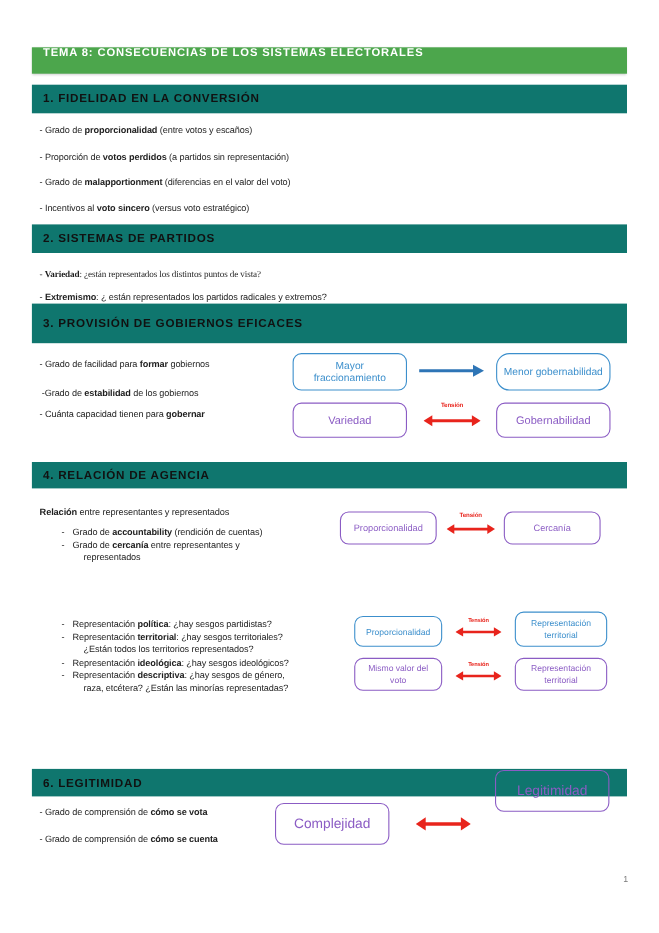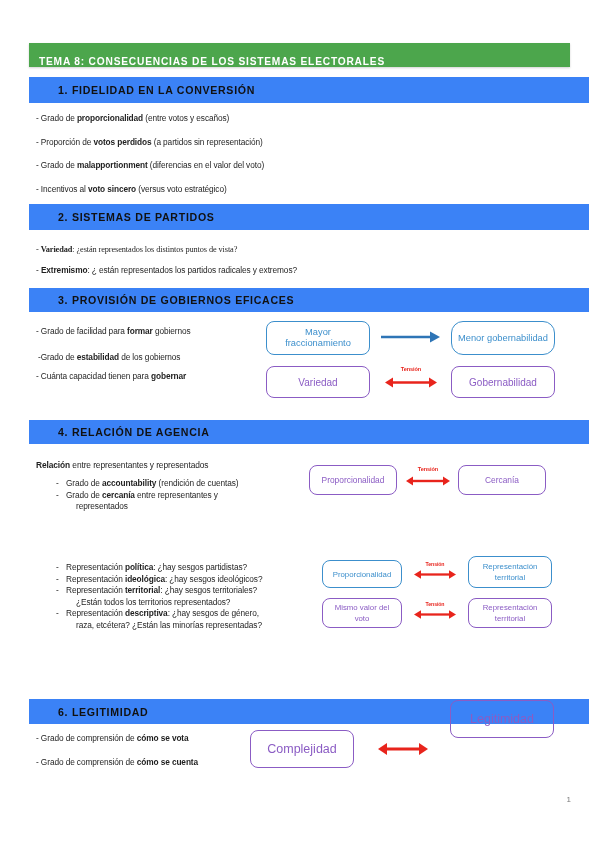--- a/index.html
+++ b/index.html
@@ -27,40 +27,39 @@
   
   .title-band {
     position: absolute;
     left: 29px;
     top: 43px;
     width: 541px;
     height: 24px;
     background: #4CA64C;
     box-shadow: 0 1px 2px rgba(0,0,0,0.18);
     display: flex;
-    align-items: flex-end;
+    align-items: flex-start;
   }
   .title-band .title-text {
     color: #ffffff;
     font-size: 10.2px;
     font-weight: bold;
     letter-spacing: 0.8px;
     padding-left: 10px;
     white-space: nowrap;
   }
 
   
   .sec-band {
     position: absolute;
     left: 29px;
     width: 541px;
-    background: #3b82f6;
+    background: #0f766e;
     display: flex;
     align-items: center;
-    padding-left: 19px;
   }
   .sec-band .sec-text {
     color: #111111;
     font-size: 10.6px;
     font-weight: bold;
     letter-spacing: 0.7px;
     padding-left: 10px;
     white-space: nowrap;
   }
 
@@ -167,21 +166,21 @@
   <div class="sec-band" style="top:204px; height:26px;">
     <span class="sec-text">2. SISTEMAS DE PARTIDOS</span>
   </div>
   <div class="body-line" style="left:36px; top:245px;font-family:Liberation Serif, serif;">
     <span>- </span><b>Variedad</b><span>: ¿están representados los distintos puntos de vista?</span>
   </div>
   <div class="body-line" style="left:36px; top:265px;">
     <span>- </span><b>Extremismo</b><span>: ¿ están representados los partidos radicales y extremos?</span>
   </div>
 
-  <div class="sec-band" style="top:288px; height:24px;">
+  <div class="sec-band" style="top:276px; height:36px;">
     <span class="sec-text">3. PROVISIÓN DE GOBIERNOS EFICACES</span>
   </div>
   <div class="body-line" style="left:36px; top:326px;">
     <span>- Grado de facilidad para </span><b>formar</b><span> gobiernos</span>
   </div>
   <div class="body-line" style="left:38px; top:352px;">
     <span>-Grado de </span><b>estabilidad</b><span> de los gobiernos</span>
   </div>
   <div class="body-line" style="left:36px; top:371px;">
     <span>- Cuánta capacidad tienen para </span><b>gobernar</b><span></span>
@@ -244,25 +243,25 @@
       <polygon points="7,1.5 0,6 7,10.5" fill="#E8241C"></polygon>
       <polygon points="37,1.5 44,6 37,10.5" fill="#E8241C"></polygon>
     </svg>
   </div>
 
   <div class="bullet-list" style="left:54px; top:562px; width:262px;">
     <div class="bl-item">
       <span>Representación </span><b>política</b><span>: ¿hay sesgos partidistas?</span>
     </div>
     <div class="bl-item">
-      <span>Representación </span><b>ideológica</b><span>: ¿hay sesgos ideológicos?</span>
-    </div>
-    <div class="bl-item">
       <span>Representación </span><b>territorial</b><span>: ¿hay sesgos territoriales?</span>
       <span class="cont">¿Están todos los territorios representados?</span>
+    </div>
+    <div class="bl-item">
+      <span>Representación </span><b>ideológica</b><span>: ¿hay sesgos ideológicos?</span>
     </div>
     <div class="bl-item">
       <span>Representación </span><b>descriptiva</b><span>: ¿hay sesgos de género,</span>
       <span class="cont">raza, etcétera? ¿Están las minorías representadas?</span>
     </div>
   </div>
 
   <div class="dbox blue" style="left:322px; top:560px; width:80px; height:28px; font-size:7.8px;">
     <span>Proporcionalidad</span>
   </div>

